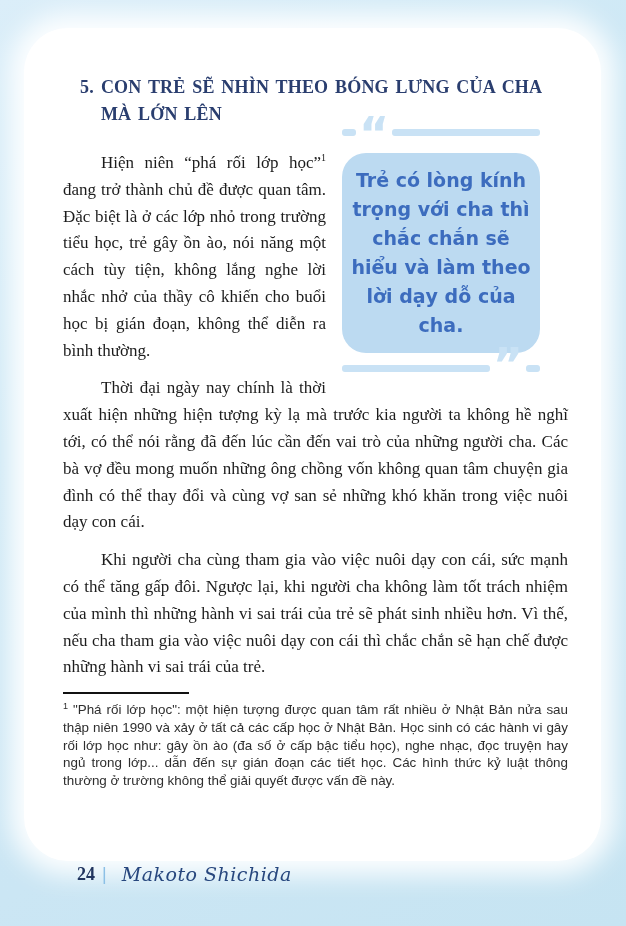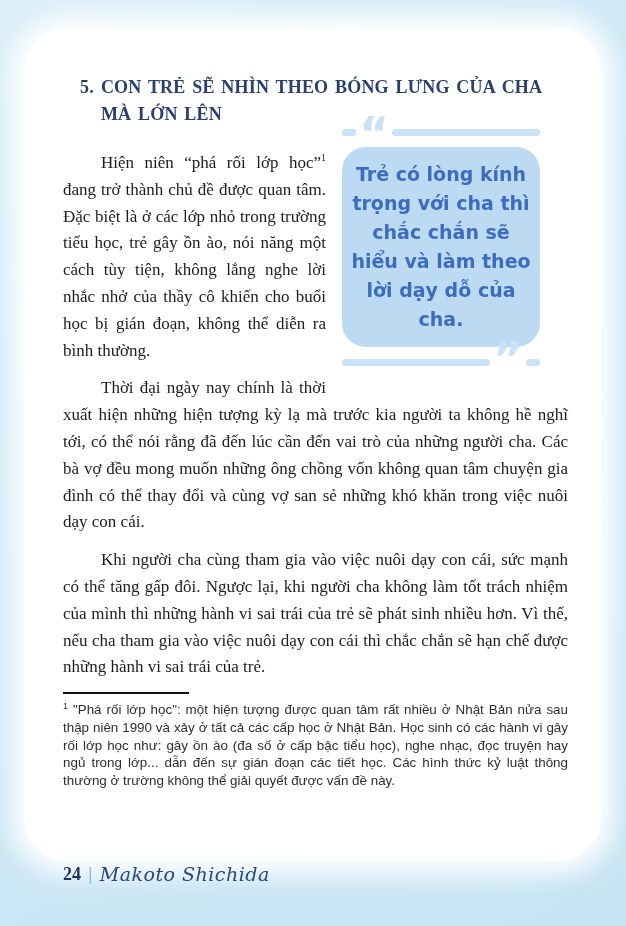--- a/index.html
+++ b/index.html
@@ -52,21 +52,21 @@
   .q-deco .bar{flex:1 1 auto;height:7px;border-radius:3px;background:var(--quote-decor);}
   .q-deco .mark{
     flex:0 0 auto;
     font-family:"DejaVu Sans",sans-serif;font-weight:bold;
     font-size:46px;color:var(--quote-decor);
     line-height:10px;height:24px;overflow:visible;
     padding:0 3px;position:relative;top:9px;
   }
   .q-deco.bottom .mark{top:4px;}
   .q-box{
-    margin-top:3px;margin-bottom:3px;
+    margin-top:9px;margin-bottom:3px;
     background:var(--quote-box-background);
     border-radius:24px;
     padding:13px 6px;
     text-align:center;
     color:var(--quote-text);
     font-family:"DejaVu Sans",sans-serif;
     font-weight:bold;
     font-size:19px;line-height:29px;
   }
   
@@ -83,36 +83,37 @@
   .footnote-rule{width:126px;height:2px;background:#111;margin-bottom:4px;}
   .footnote-body{
     font-family:"Liberation Sans","DejaVu Sans",sans-serif;
     font-size:13.4px;line-height:17.6px;
     color:var(--footnote-text);
     text-align:justify;
   }
   .footnote-body sup{font-size:9px;}
   
   .footer{
-    position:absolute;left:63px;top:863px;
+    position:absolute;left:77px;top:863px;
     display:flex;align-items:center;
   }
   .footer .pageno{
     font-family:"Liberation Serif","DejaVu Serif",serif;
     font-weight:bold;font-size:18px;color:var(--footer-number);
   }
   .footer .sep{
     font-family:"Liberation Sans",sans-serif;
     font-size:18px;color:var(--footer-separator);
     margin:0 7px 0 7px;font-weight:normal;
   }
   .footer .author{
     font-family:"DejaVu Serif","Liberation Serif",serif;
     font-style:italic;font-size:19px;color:var(--footer-author);
     letter-spacing:0.5px;
+    margin-left:8px;
   }
 </style>
 </head>
 <body>
 
 <div class="panel">
   <div class="content">
 
     <div class="heading">
       <span class="num">5.</span>

